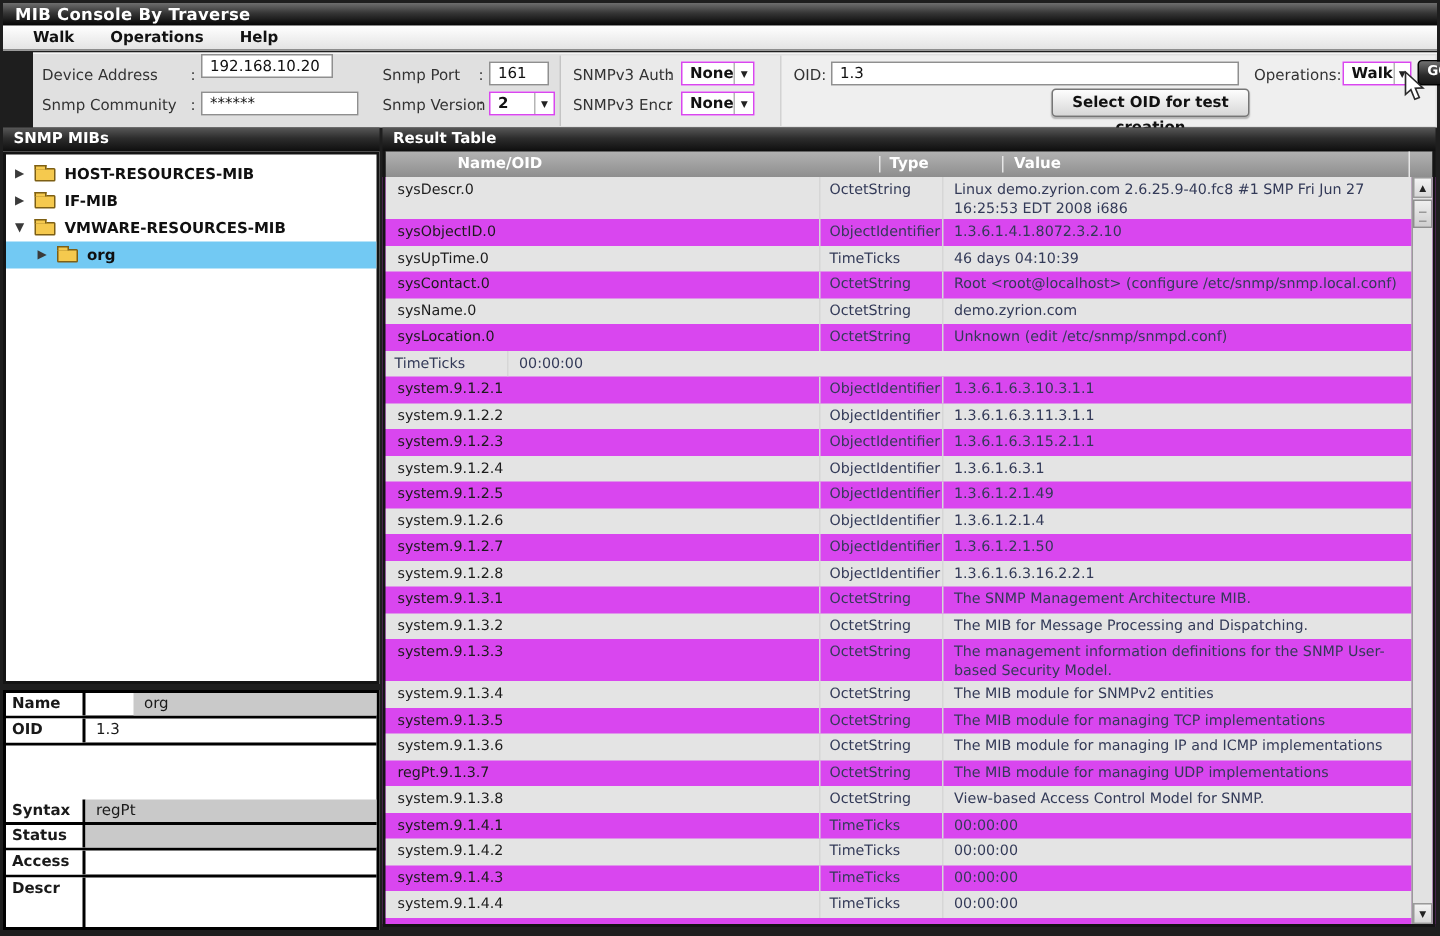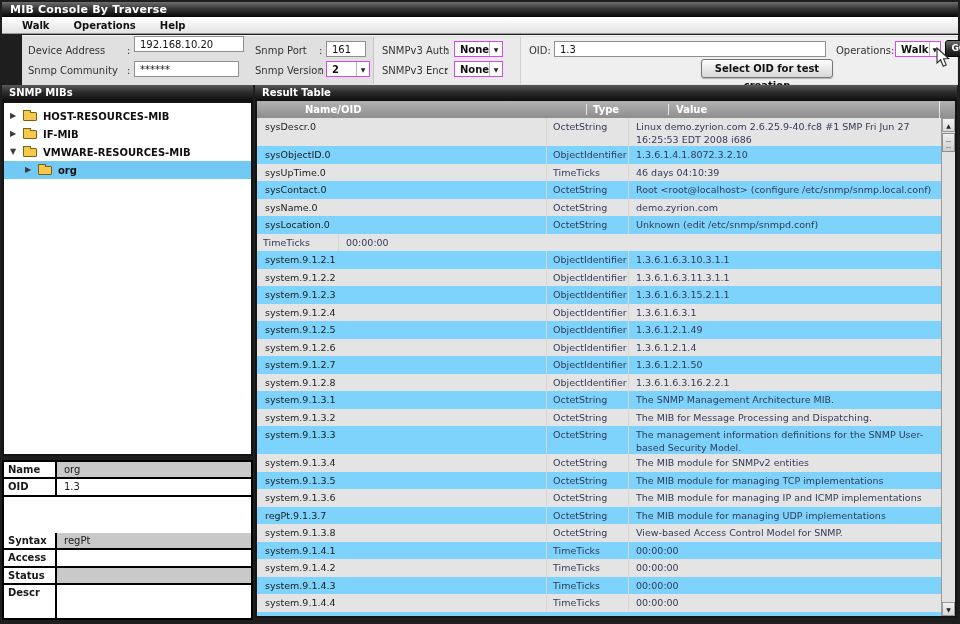--- a/index.html
+++ b/index.html
@@ -99,21 +99,21 @@
     border-left:2px solid #141414; border-right:2px solid #141414;
     background:linear-gradient(180deg,#b2b2b2,#8e8e8e);
     display:flex; align-items:center; color:#fff; font-size:10px; font-weight:bold;
   }
   .ch-name { width:289px; padding-left:8px;margin-left:40px; }
   .ch-type { width:82px; padding-left:6px; border-left:1px solid #e6e6e6; }
   .ch-value { flex:1; padding-left:7px; border-left:1px solid #e6e6e6; }
   .ch-stub { width:16px; align-self:stretch; border-left:1px solid #e6e6e6; }
   .rt-body {
     position:absolute; left:255px; top:118px; width:702px; height:500px;
-    background:#7dd3fc; border-left:2px solid #141414; border-right:2px solid #141414;
+    background:#d946ef; border-left:2px solid #141414; border-right:2px solid #141414;
     border-bottom:2px solid #141414; overflow:hidden; padding-right:14px;
   }
   .t-row { display:flex; height:17.5px; overflow:hidden; }
   .t-row.alt { background:#e4e4e4; }
   .t-row.tall { height:28px; }
   .tc { font-size:9.5px; line-height:13px; padding-top:2px; }
   .tc-name { width:290px; padding-left:8px; color:#1c1c1c; border-right:1px solid #d6d6d6; white-space:nowrap; }
   .tc-type { width:82px; padding-left:6px; color:#333a58; border-right:1px solid #d6d6d6; white-space:nowrap; }
   .tc-value { flex:1; padding-left:7px; padding-right:3px; color:#333a58; white-space:nowrap; }
   .t-row.tall .tc-value { white-space:normal; }
@@ -148,21 +148,21 @@
     <span class="menu-item">Operations</span>
     <span class="menu-item">Help</span>
   </div>
 
   <div class="formbar">
     <div class="form-sub-a"></div>
     <div class="form-sub-b"></div>
 
     <span class="flabel" style="left:6px;top:9px">Device Address</span>
     <span class="fcolon" style="left:105px;top:9px">:</span>
-    <input class="finput" style="left: 112px; top: 0; width: 110px;" value="192.168.10.20">
+    <input class="finput" style="left: 112px; top: 0; width: 88px;" value="192.168.10.20">
 
     <span class="flabel" style="left:6px;top:29px">Snmp Community</span>
     <span class="fcolon" style="left:105px;top:29px">:</span>
     <input class="finput" style="left: 112px; top: 25px; width: 105px;" value="******">
 
     <span class="flabel" style="left:233px;top:9px">Snmp Port</span>
     <span class="fcolon" style="left:297px;top:9px">:</span>
     <input class="finput" style="left: 304px; top: 5px; width: 40px;" value="161">
 
     <span class="flabel" style="left:233px;top:29px">Snmp Version</span>
@@ -219,38 +219,38 @@
     <span class="tree-label">VMWARE-RESOURCES-MIB</span>
   </div>
       <div class="tree-item lvl1 selected">
     <span class="tw">▶</span>
     <span class="folder"></span>
     <span class="tree-label">org</span>
   </div>
     </div>
 
   <div class="details" id="details">
-      <div class="d-row shaded" style="height: 17px;">
+      <div class="d-row shaded" style="height: 17px; gap: 32px;">
     <div class="d-label">Name</div>
     <div class="d-value">org</div>
   </div>
       <div class="d-row" style="height: 18px;">
     <div class="d-label">OID</div>
     <div class="d-value">1.3</div>
   </div>
       <div class="d-row shaded" style="height: 17px; margin-top: 36px;">
     <div class="d-label">Syntax</div>
     <div class="d-value">regPt</div>
   </div>
+      <div class="d-row shaded" style="height: 17px;">
+    <div class="d-label">Status</div>
+    <div class="d-value"></div>
+  </div>
       <div class="d-row" style="height: 18px;">
     <div class="d-label">Access</div>
-    <div class="d-value"></div>
-  </div>
-      <div class="d-row shaded" style="height: 17px;">
-    <div class="d-label">Status</div>
     <div class="d-value"></div>
   </div>
       <div class="d-row">
     <div class="d-label">Descr</div>
     <div class="d-value"></div>
   </div>
     </div>
 
   <div class="panel-header ph-right">
     <span>Result Table</span>

